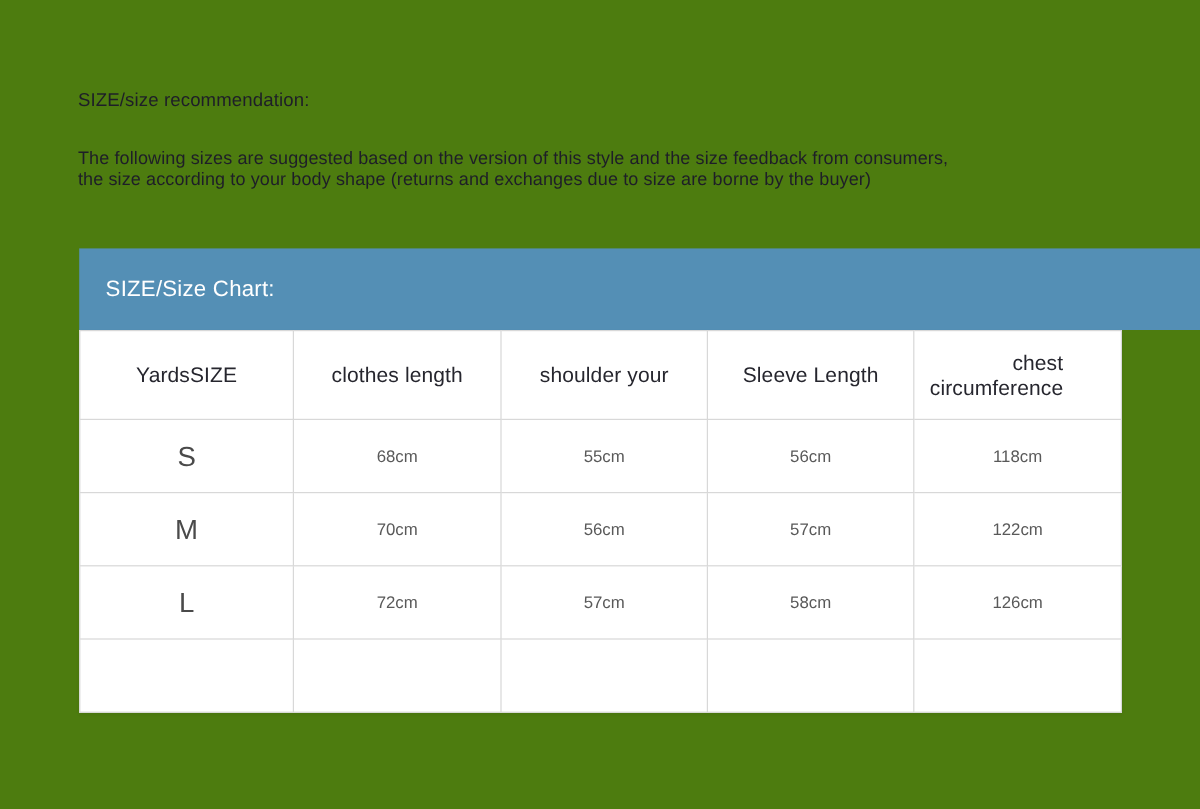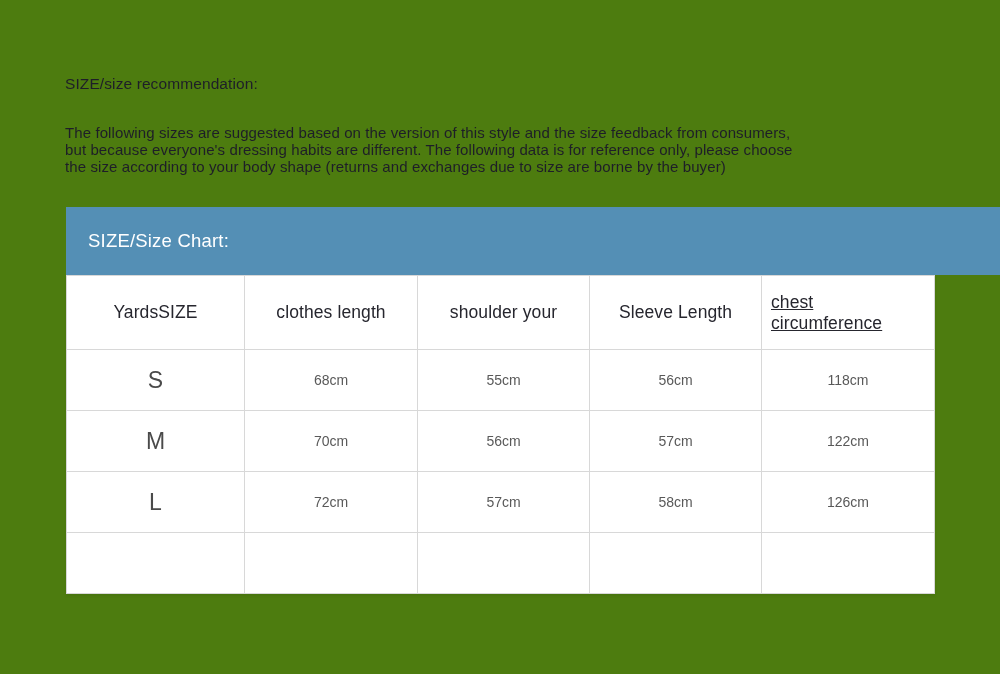--- a/index.html
+++ b/index.html
@@ -70,45 +70,43 @@
   }
   .size-table thead tr { height: 74px; }
   .size-table tbody tr { height: 61px; }
   .size-table th {
     font-weight: 400;
     font-size: 17.5px;
     color: #26262e;
     letter-spacing: 0.1px;
   }
   .size-table th.col-chest {
-    text-align: left;
+    text-align: right;
     padding-left: 9px;
     padding-right: 48px;
     line-height: 21px;
-    text-decoration: underline;
   }
   .size-table td {
     font-size: 14px;
     color: #595959;
   }
   .size-table td.size-cell {
     font-size: 23px;
     color: #4a4a4a;
   }
 </style>
 </head>
 <body>
 
 <div class="page">
 
   <div class="heading">SIZE/size recommendation:</div>
 
   <div class="desc">
     <div>The following sizes are suggested based on the version of this style and the size feedback from consumers,</div>
-    <div>but because everyone's dressing habits are different. The following data is for reference only, please choose</div>
     <div>the size according to your body shape (returns and exchanges due to size are borne by the buyer)</div>
   </div>
 
   <div class="banner">
     <span class="banner-label">SIZE/Size Chart:</span>
   </div>
 
   <table class="size-table">
     <colgroup>
       <col style="width:178px">

